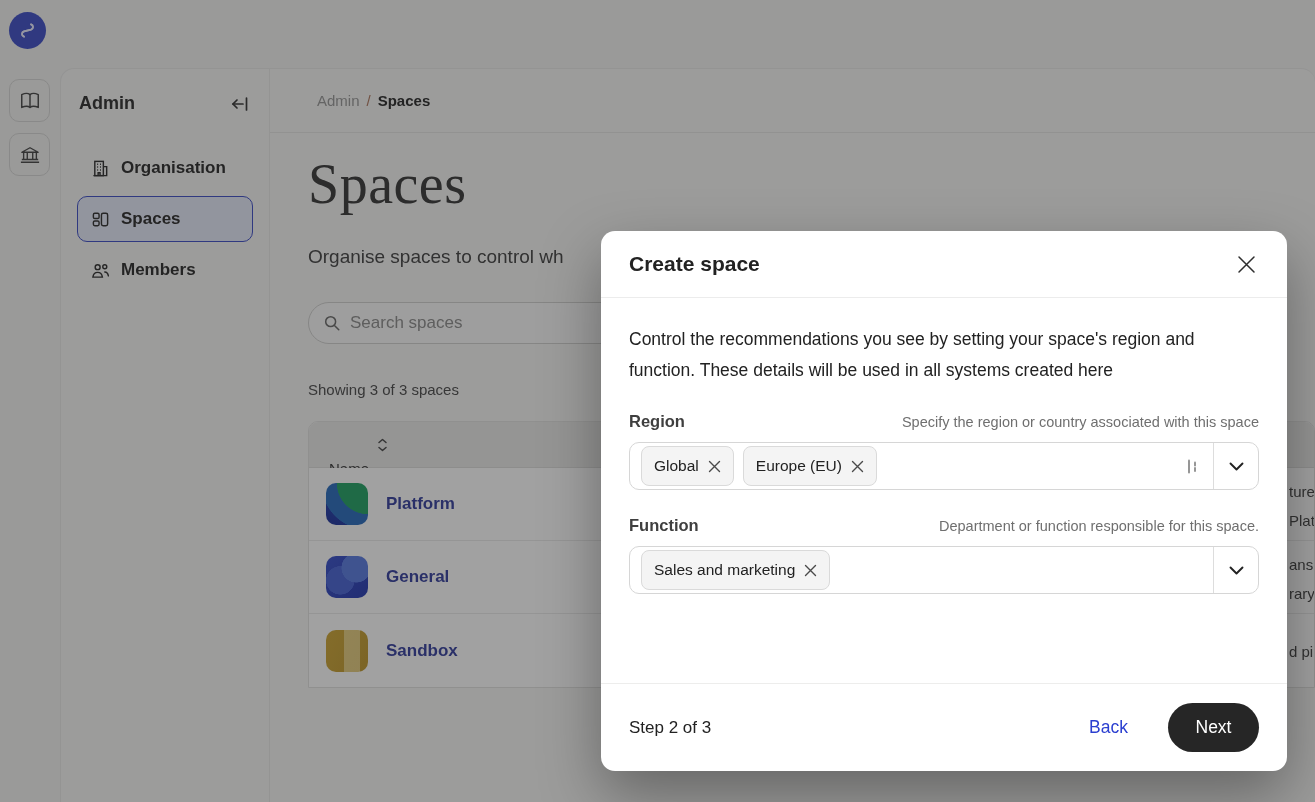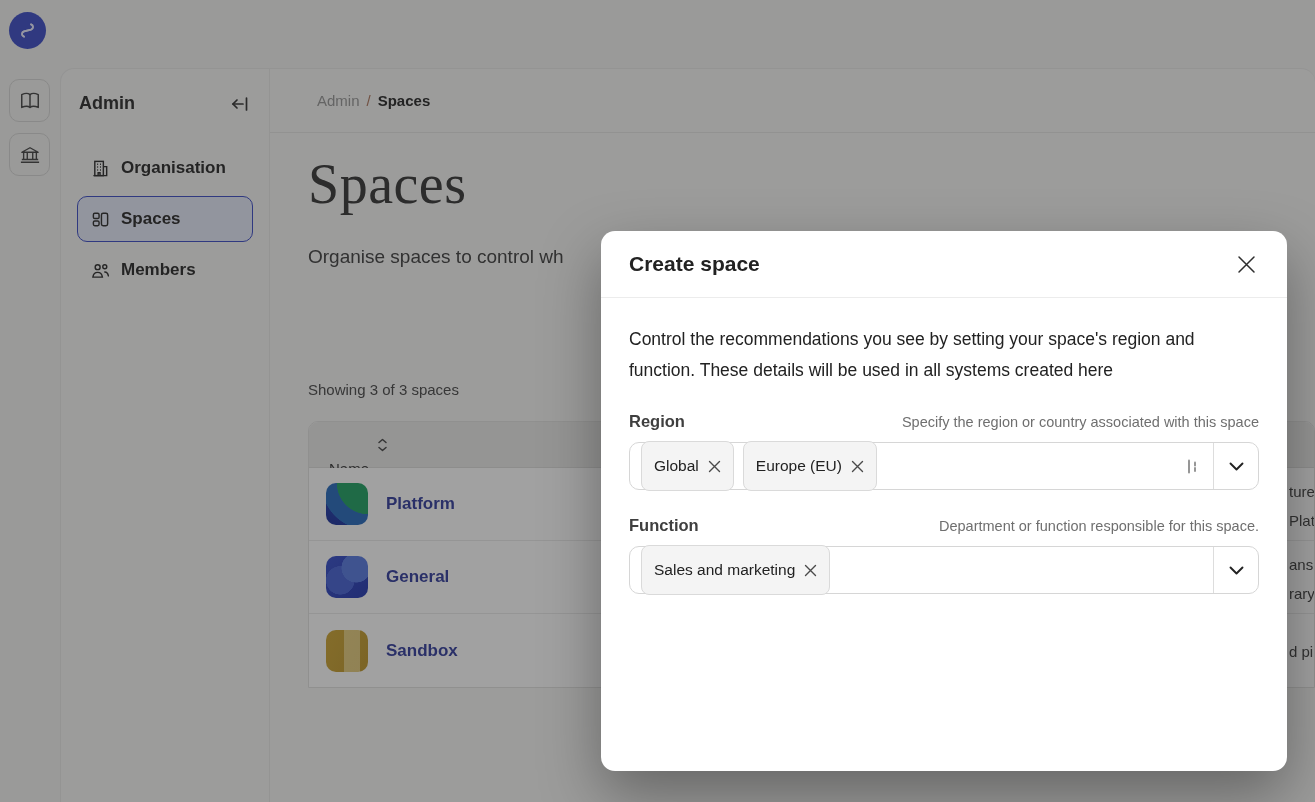--- a/index.html
+++ b/index.html
@@ -85,21 +85,21 @@
   .modal-title{font-size:21px;font-weight:700;color:#222;}
   .close-btn{cursor:pointer;padding:4px;display:flex;}
   .modal-body{padding:26px 28px 8px 28px;}
   .modal-desc{font-size:17.5px;line-height:31px;color:#222;max-width:610px;}
   .field{margin-top:26px;}
   .field-row{display:flex;align-items:baseline;justify-content:space-between;margin-bottom:11px;}
   .field-label{font-size:16.5px;font-weight:700;color:#3f3f3f;}
   .field-hint{font-size:14.5px;color:var(--hint);}
   .combo{height:48px;border:1px solid var(--input-border);border-radius:10px;background:#fff;
         display:flex;align-items:center;padding:0 0 0 11px;gap:9px;}
-  .tag{height:50px;border:1px solid #dadada;border-radius:8px;background:#f4f4f4;display:flex;
+  .tag{height:40px;border:1px solid #dadada;border-radius:8px;background:#f4f4f4;display:flex;
         align-items:center;gap:9px;padding:0 12px;font-size:15.5px;color:#222;white-space:nowrap;}
   .tag .x{cursor:pointer;display:flex;}
   .combo-right{margin-left:auto;display:flex;align-items:center;align-self:stretch;}
   .caret-ind{margin-right:14px;display:flex;}
   .combo-sep{width:1px;background:#ddd;align-self:stretch;}
   .combo-chevron{width:44px;display:flex;align-items:center;justify-content:center;cursor:pointer;}
   .modal-footer{position:absolute;left:0;right:0;bottom:0;height:88px;border-top:1px solid #ededec;
         display:flex;align-items:center;justify-content:space-between;padding:0 28px;}
   .step-text{font-size:17px;color:#222;}
   .footer-actions{display:flex;align-items:center;gap:40px;}
@@ -191,20 +191,29 @@
     <div class="crumbs">
       <span class="crumb-parent">Admin</span>
       <span class="crumb-sep">/</span>
       <span class="crumb-current">Spaces</span>
     </div>
   </div>
 
   <div class="page-title">Spaces</div>
   <div class="page-sub">Organise spaces to control wh</div>
 
+  <div class="search">
+    <span>
+      <svg width="18" height="18" viewBox="0 0 20 20" fill="none" stroke="#6d6d6d" stroke-width="1.7" stroke-linecap="round">
+        <circle cx="8.5" cy="8.5" r="5.5"></circle>
+          <path d="M13 13l4.5 4.5"></path>
+      </svg>
+    </span>
+    <input type="text" placeholder="Search spaces" style="">
+  </div>
 
   <div class="showing">Showing 3 of 3 spaces</div>
 
   <div class="table">
     <div class="thead">
       <span class="th-label">Name</span>
       <span>
         <svg width="11" height="14" viewBox="0 0 11 14" fill="none" stroke="#4c4c4c" stroke-width="1.5" stroke-linecap="round" stroke-linejoin="round">
           <path d="M2 4.5L5.5 1.5L9 4.5"></path>
             <path d="M2 9.5L5.5 12.5L9 9.5"></path>
@@ -318,13 +327,20 @@
               <svg width="15" height="9" viewBox="0 0 15 9" fill="none" stroke="#222" stroke-width="1.9" stroke-linecap="round" stroke-linejoin="round">
                   <path d="M1.5 1.5l6 6 6-6"></path>
                 </svg>
             </span>
           </span>
         </span>
       </div>
     </div>
   </div>
 
+  <div class="modal-footer">
+    <span class="step-text">Step 2 of 3</span>
+    <span class="footer-actions">
+      <span class="back-link">Back</span>
+      <button class="next-btn">Next</button>
+    </span>
+  </div>
 </div>
 
 </body></html>

